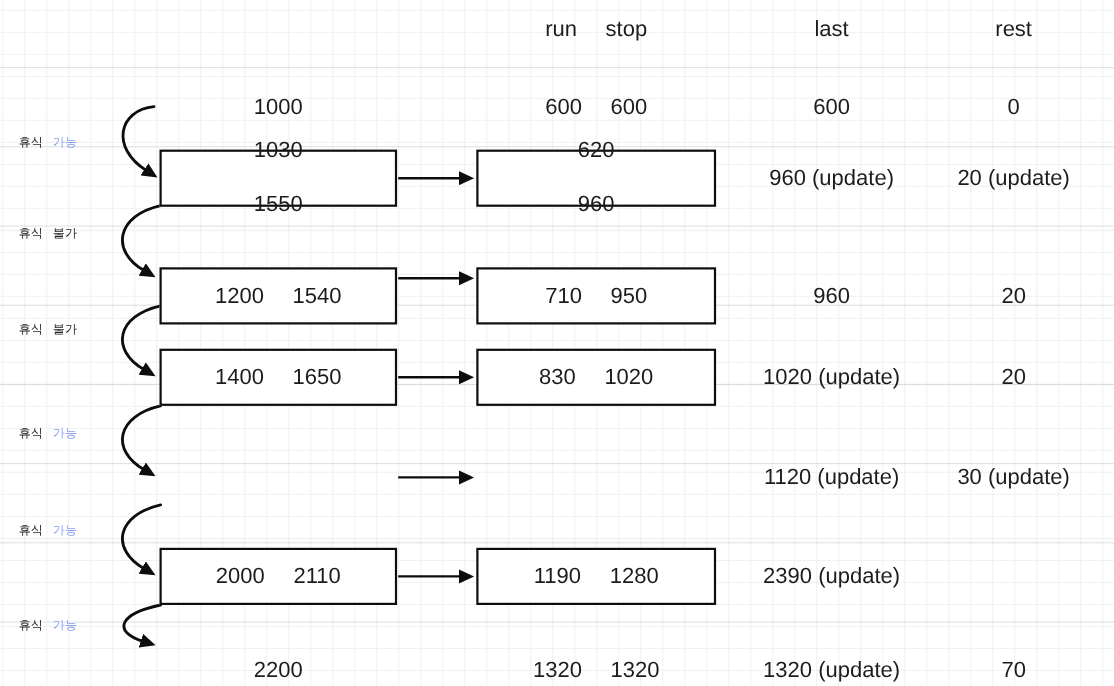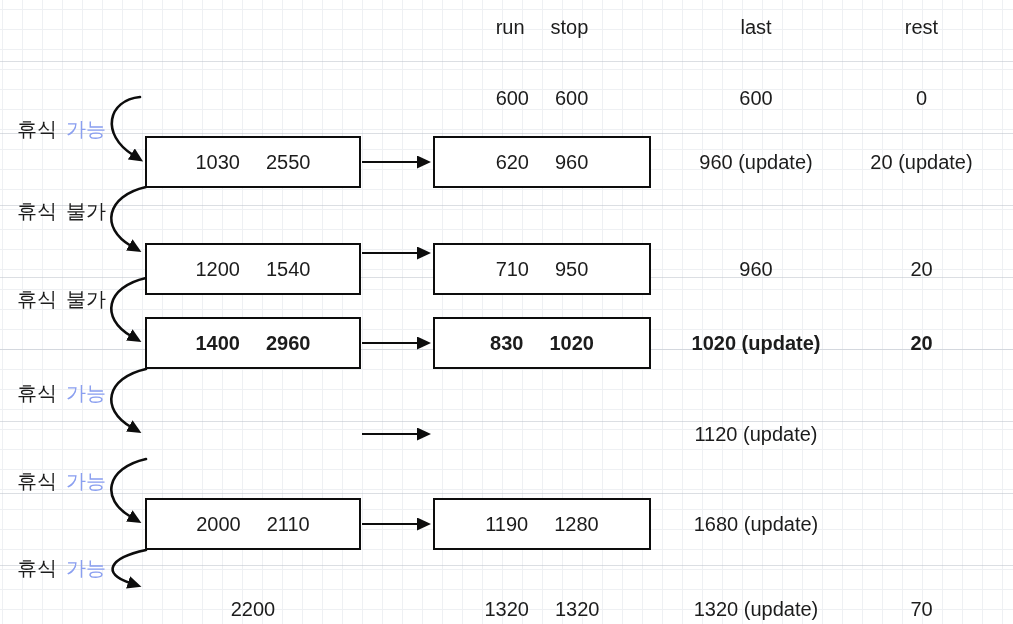--- a/index.html
+++ b/index.html
@@ -26,30 +26,30 @@
     height:52px;box-sizing:border-box;
     font-size:20px;color:#1c1c1c;gap:26px;white-space:nowrap;
   }
   .left-col{left:145px;width:216px;}
   .mid-col{left:433px;width:218px;}
   .last-col{left:662px;width:188px;gap:0;}
   .rest-col{left:830px;width:183px;gap:0;}
   .boxed{background:#ffffff;border:2.8px solid #0d0d0d;}
   .hdr{top:2px;height:50px;}
   .r1{top:72px;}
-  .r2{top:136px;}
+  .r2{top:136px;flex-direction:column;}
   .r3{top:243px;}
-  .r4{top:317px;font-weight:bold;}
+  .r4{top:317px;}
   .r5{top:408px;}
   .r6{top:498px;}
   .r7{top:583px;}
   .side-label{
     position:absolute;left:17px;height:24px;
     display:flex;align-items:center;gap:9px;
-    font-size:20px;color:#1c1c1c;white-space:nowrap;
+    font-size:11px;color:#1c1c1c;white-space:nowrap;
   }
   .sl1{top:117px;}
   .sl2{top:199px;}
   .sl3{top:287px;}
   .sl4{top:381px;}
   .sl5{top:469px;}
   .sl6{top:556px;}
 </style>
 </head>
 <body>
@@ -81,30 +81,33 @@
     </g>
   </svg>
 
   <div class="cell mid-col hdr">
     <span>run</span>
     <span>stop</span>
   </div>
   <div class="cell rest-col hdr">rest</div>
   <div class="cell last-col hdr">last</div>
 
+  <div class="cell left-col r1">
+    <span>1000</span>
+  </div>
   <div class="cell mid-col r1">
     <span>600</span>
     <span>600</span>
   </div>
   <div class="cell last-col r1">600</div>
   <div class="cell rest-col r1">0</div>
 
   <div class="cell left-col boxed r2">
     <span>1030</span>
-    <span>2550</span>
+    <span>1550</span>
   </div>
   <div class="cell mid-col boxed r2">
     <span>620</span>
     <span>960</span>
   </div>
   <div class="cell last-col r2">960 (update)</div>
   <div class="cell rest-col r2">20 (update)</div>
 
   <div class="cell left-col boxed r3">
     <span>1200</span>
@@ -112,40 +115,41 @@
   </div>
   <div class="cell mid-col boxed r3">
     <span>710</span>
     <span>950</span>
   </div>
   <div class="cell last-col r3">960</div>
   <div class="cell rest-col r3">20</div>
 
   <div class="cell left-col boxed r4">
     <span>1400</span>
-    <span>2960</span>
+    <span>1650</span>
   </div>
   <div class="cell mid-col boxed r4">
     <span>830</span>
     <span>1020</span>
   </div>
   <div class="cell last-col r4">1020 (update)</div>
   <div class="cell rest-col r4">20</div>
 
   <div class="cell last-col r5">1120 (update)</div>
+  <div class="cell rest-col r5">30 (update)</div>
 
   <div class="cell left-col boxed r6">
     <span>2000</span>
     <span>2110</span>
   </div>
   <div class="cell mid-col boxed r6">
     <span>1190</span>
     <span>1280</span>
   </div>
-  <div class="cell last-col r6">1680 (update)</div>
+  <div class="cell last-col r6">2390 (update)</div>
 
   <div class="cell left-col r7">
     <span>2200</span>
   </div>
   <div class="cell mid-col r7">
     <span>1320</span>
     <span>1320</span>
   </div>
   <div class="cell last-col r7">1320 (update)</div>
   <div class="cell rest-col r7">70</div>

